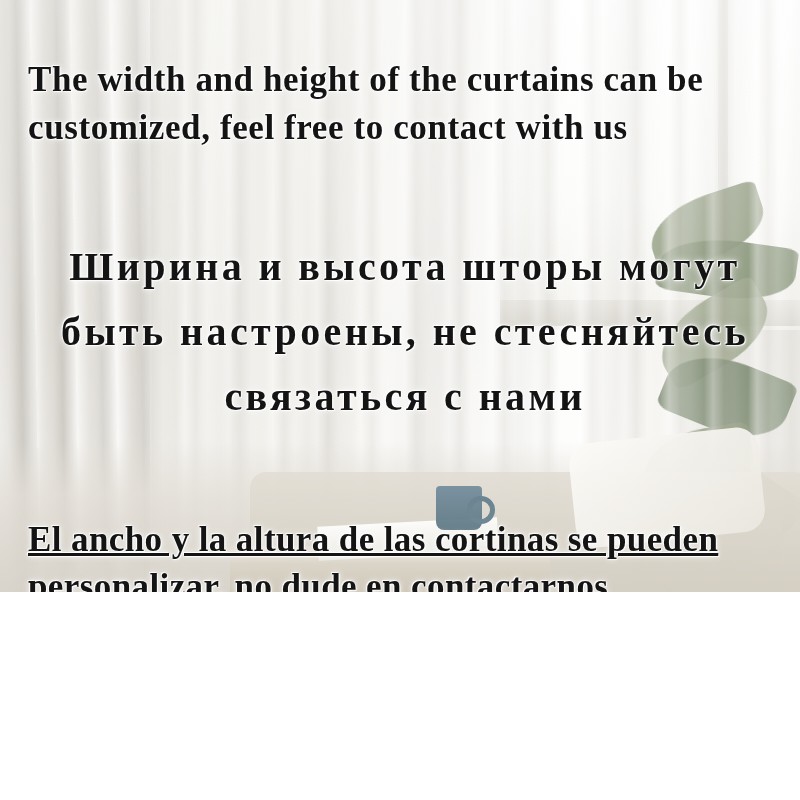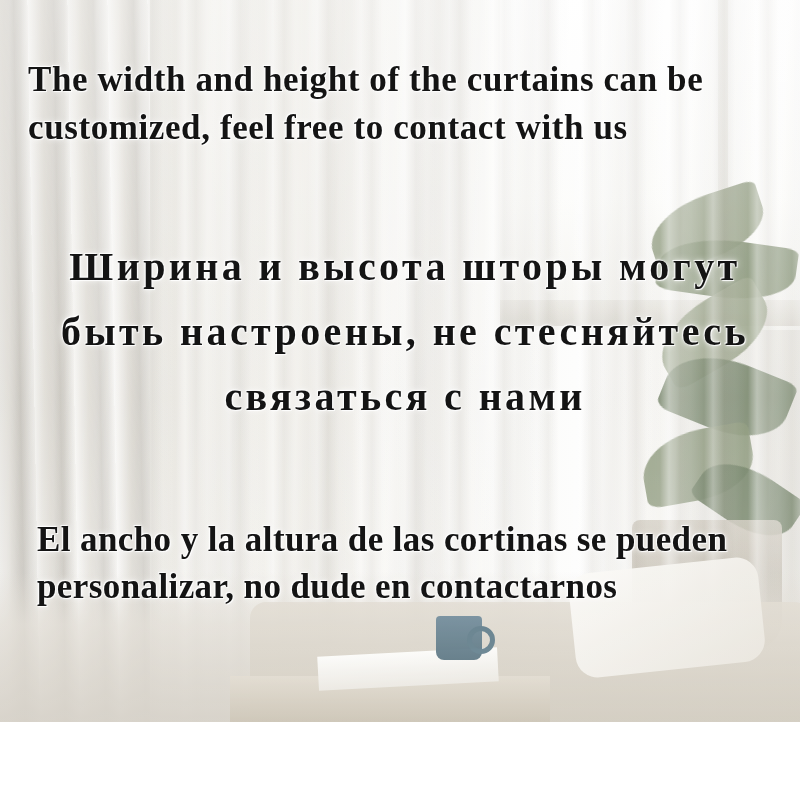--- a/index.html
+++ b/index.html
@@ -3,21 +3,21 @@
 <meta charset="utf-8">
 <style>
   html, body {
     margin: 0;
     padding: 0;
     background: #ffffff;
   }
   #stage {
     position: relative;
     width: 800px;
-    height: 722px;
+    height: 592px;
     overflow: hidden;
     font-family: "Liberation Serif", serif;
   }
 
   
   .photo {
     position: absolute;
     inset: 0;
     background: #efeeea;
   }
@@ -199,22 +199,23 @@
     line-height: 1.62;
     letter-spacing: 3.4px;
     text-align: center;
     margin: 0 0 86px 0;
     padding: 0 6px;
   }
   .block-es {
     font-size: 35px;
     line-height: 1.36;
     letter-spacing: 0.4px;
-    margin: 9px;
+    margin: 0;
     max-width: 775px;
+    text-decoration: underline;
   }
 </style>
 </head>
 <body>
 
 <div id="stage">
 
   <div class="photo">
     <div class="layer-window"></div>
     <div class="layer-pane"></div>

